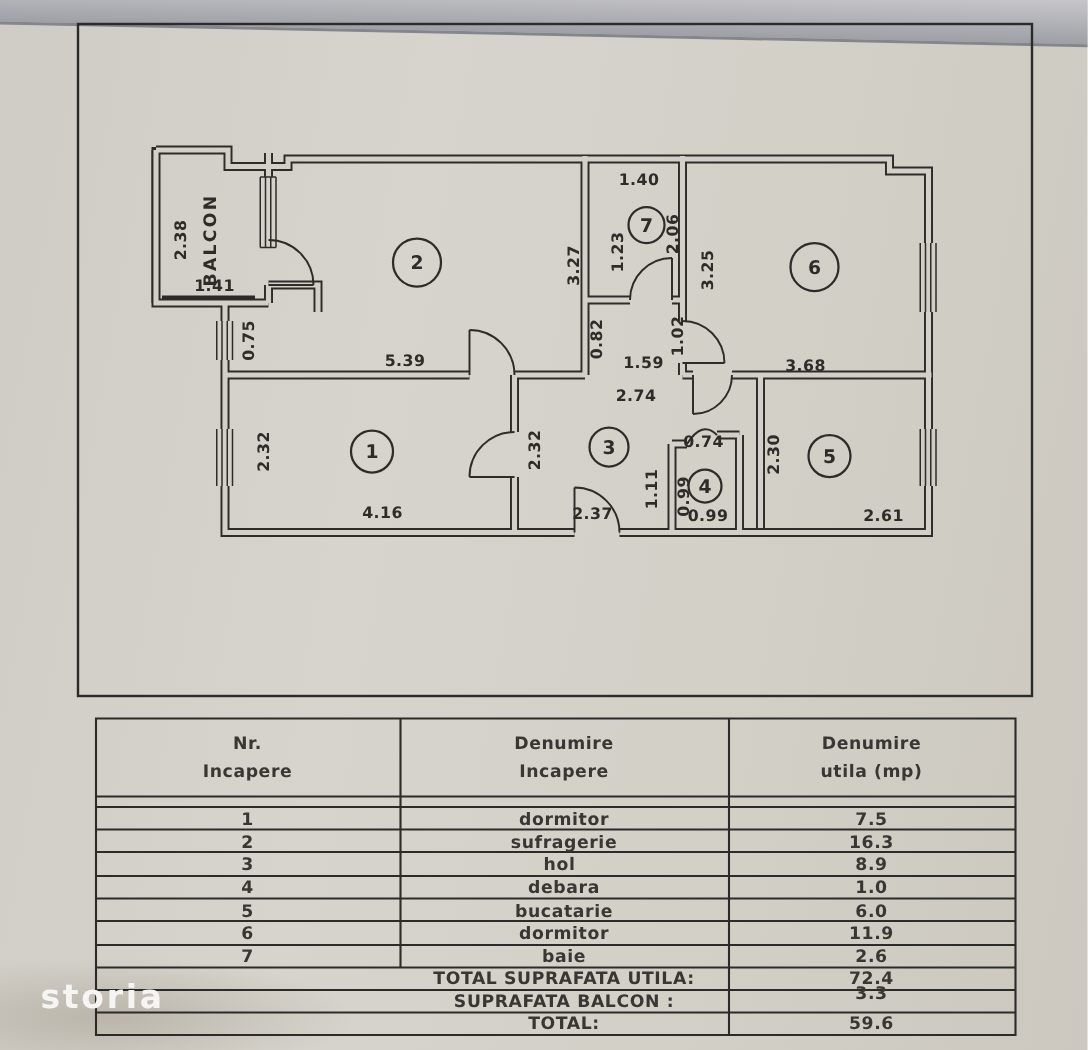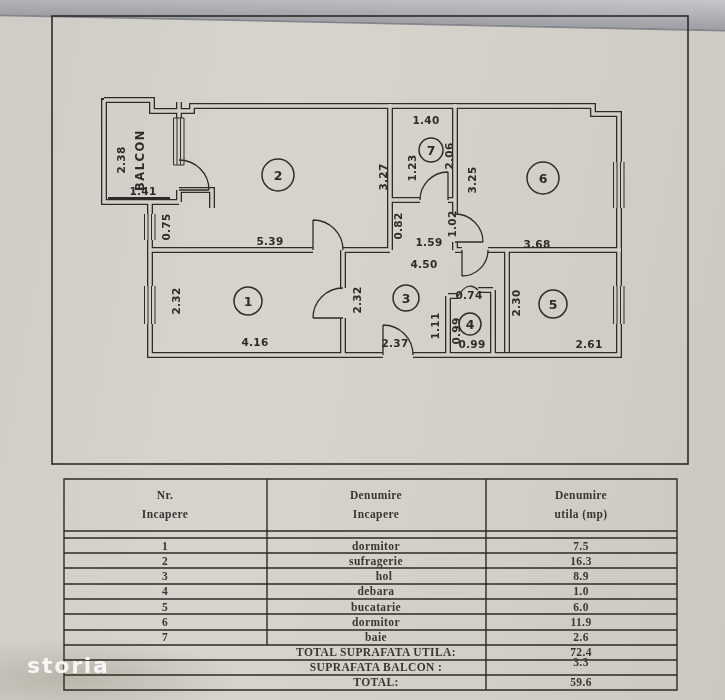--- a/index.html
+++ b/index.html
@@ -24,21 +24,21 @@
     font-weight:bold;font-size:10.5px;color:#2e2c29;letter-spacing:.3px;white-space:nowrap;
   }
   .dim.v{transform:translate(-50%,-50%) rotate(-90deg)}
   .balcon{font-size:11.5px;letter-spacing:1.5px}
   .room-num{
     position:absolute;transform:translate(-50%,-50%);
     font-weight:bold;font-size:12.5px;color:#2e2c29;
   }
   .tcell{
     position:absolute;transform:translate(-50%,-50%);
-    font-weight:bold;font-size:11.5px;color:#393733;letter-spacing:.4px;white-space:nowrap;font-family:Liberation Serif, serif;
+    font-weight:bold;font-size:11.5px;color:#393733;letter-spacing:.4px;white-space:nowrap;
   }
   .storia{
     position:absolute;left:27px;top:653px;
     font-size:22px;font-weight:bold;color:#f6f5f3;letter-spacing:1.8px;
   }
 </style>
 </head>
 <body>
 
 <div class="topband"></div>
@@ -80,21 +80,21 @@
 <div class="dim" style="left:143px;top:191px">1.41</div>
 <div class="dim v" style="left:166px;top:227px">0.75</div>
 <div class="dim v" style="left:176px;top:301px">2.32</div>
 <div class="dim" style="left:255px;top:342px">4.16</div>
 <div class="dim" style="left:270px;top:241px">5.39</div>
 <div class="dim v" style="left:383px;top:177px">3.27</div>
 <div class="dim v" style="left:357px;top:300px">2.32</div>
 <div class="dim" style="left:395px;top:343px">2.37</div>
 <div class="dim v" style="left:398px;top:226px">0.82</div>
 <div class="dim" style="left:429px;top:242px">1.59</div>
-<div class="dim" style="left:424px;top:264px">4.50</div>
+<div class="dim" style="left:424px;top:264px">2.74</div>
 <div class="dim v" style="left:452px;top:224px">1.02</div>
 <div class="dim" style="left:426px;top:120px">1.40</div>
 <div class="dim v" style="left:412px;top:168px">1.23</div>
 <div class="dim v" style="left:449px;top:156px">2.06</div>
 <div class="dim v" style="left:472px;top:180px">3.25</div>
 <div class="dim" style="left:537px;top:244px">3.68</div>
 <div class="dim v" style="left:435px;top:326px">1.11</div>
 <div class="dim" style="left:469px;top:295px">0.74</div>
 <div class="dim v" style="left:456px;top:331px">0.99</div>
 <div class="dim" style="left:472px;top:344px">0.99</div>
@@ -118,21 +118,21 @@
 
 <div class="tcell" style="left:165px;top:546px">1</div>
 <div class="tcell" style="left:376px;top:546px">dormitor</div>
 <div class="tcell" style="left:581px;top:546px">7.5</div>
 
 <div class="tcell" style="left:165px;top:561px">2</div>
 <div class="tcell" style="left:376px;top:561px">sufragerie</div>
 <div class="tcell" style="left:581px;top:561px">16.3</div>
 
 <div class="tcell" style="left:165px;top:576px">3</div>
-<div class="tcell" style="left:384px;top:576px">hol</div>
+<div class="tcell" style="left:373px;top:576px">hol</div>
 <div class="tcell" style="left:581px;top:576px">8.9</div>
 
 <div class="tcell" style="left:165px;top:591px">4</div>
 <div class="tcell" style="left:376px;top:591px">debara</div>
 <div class="tcell" style="left:581px;top:591px">1.0</div>
 
 <div class="tcell" style="left:165px;top:607px">5</div>
 <div class="tcell" style="left:376px;top:607px">bucatarie</div>
 <div class="tcell" style="left:581px;top:607px">6.0</div>
 

